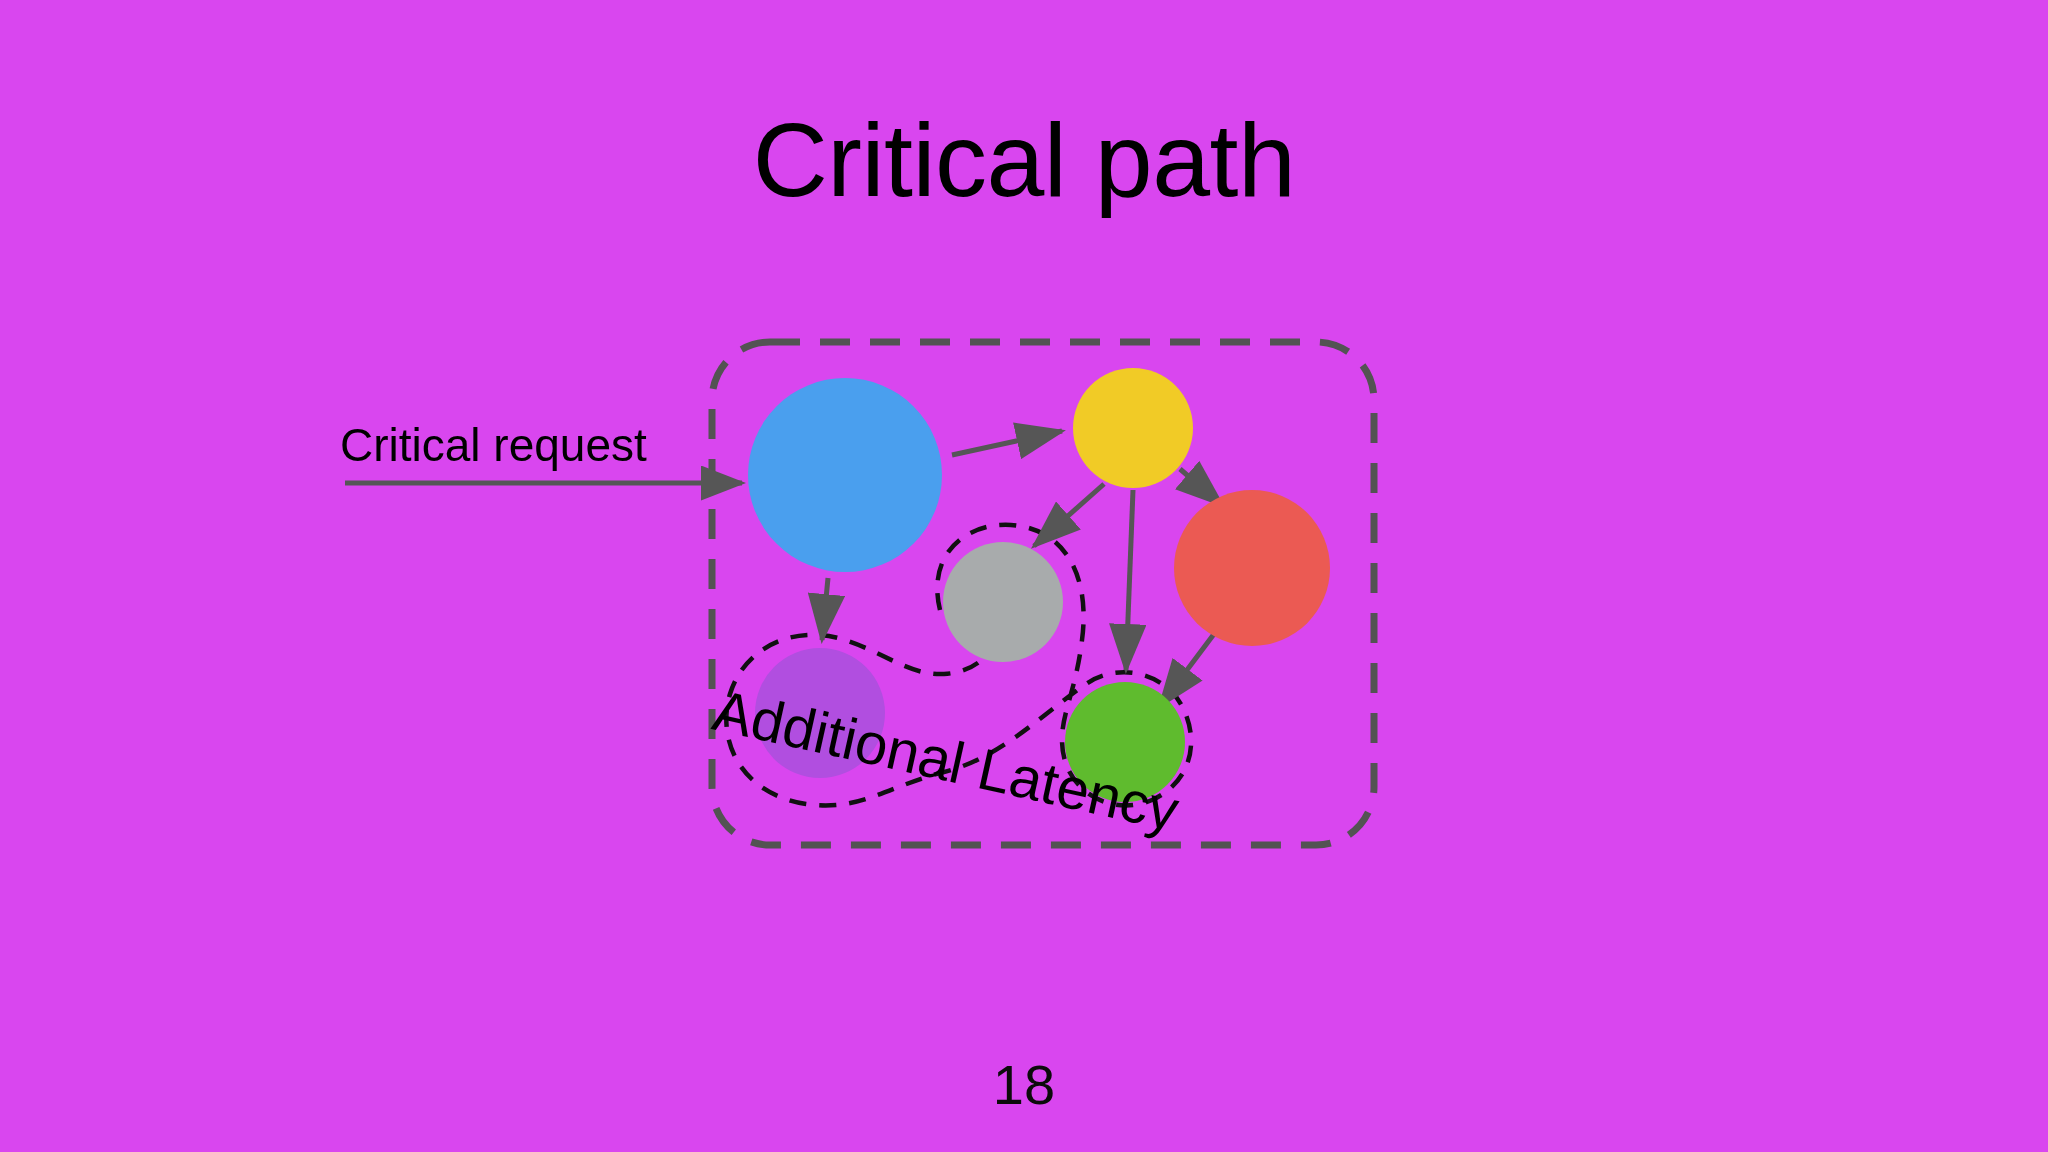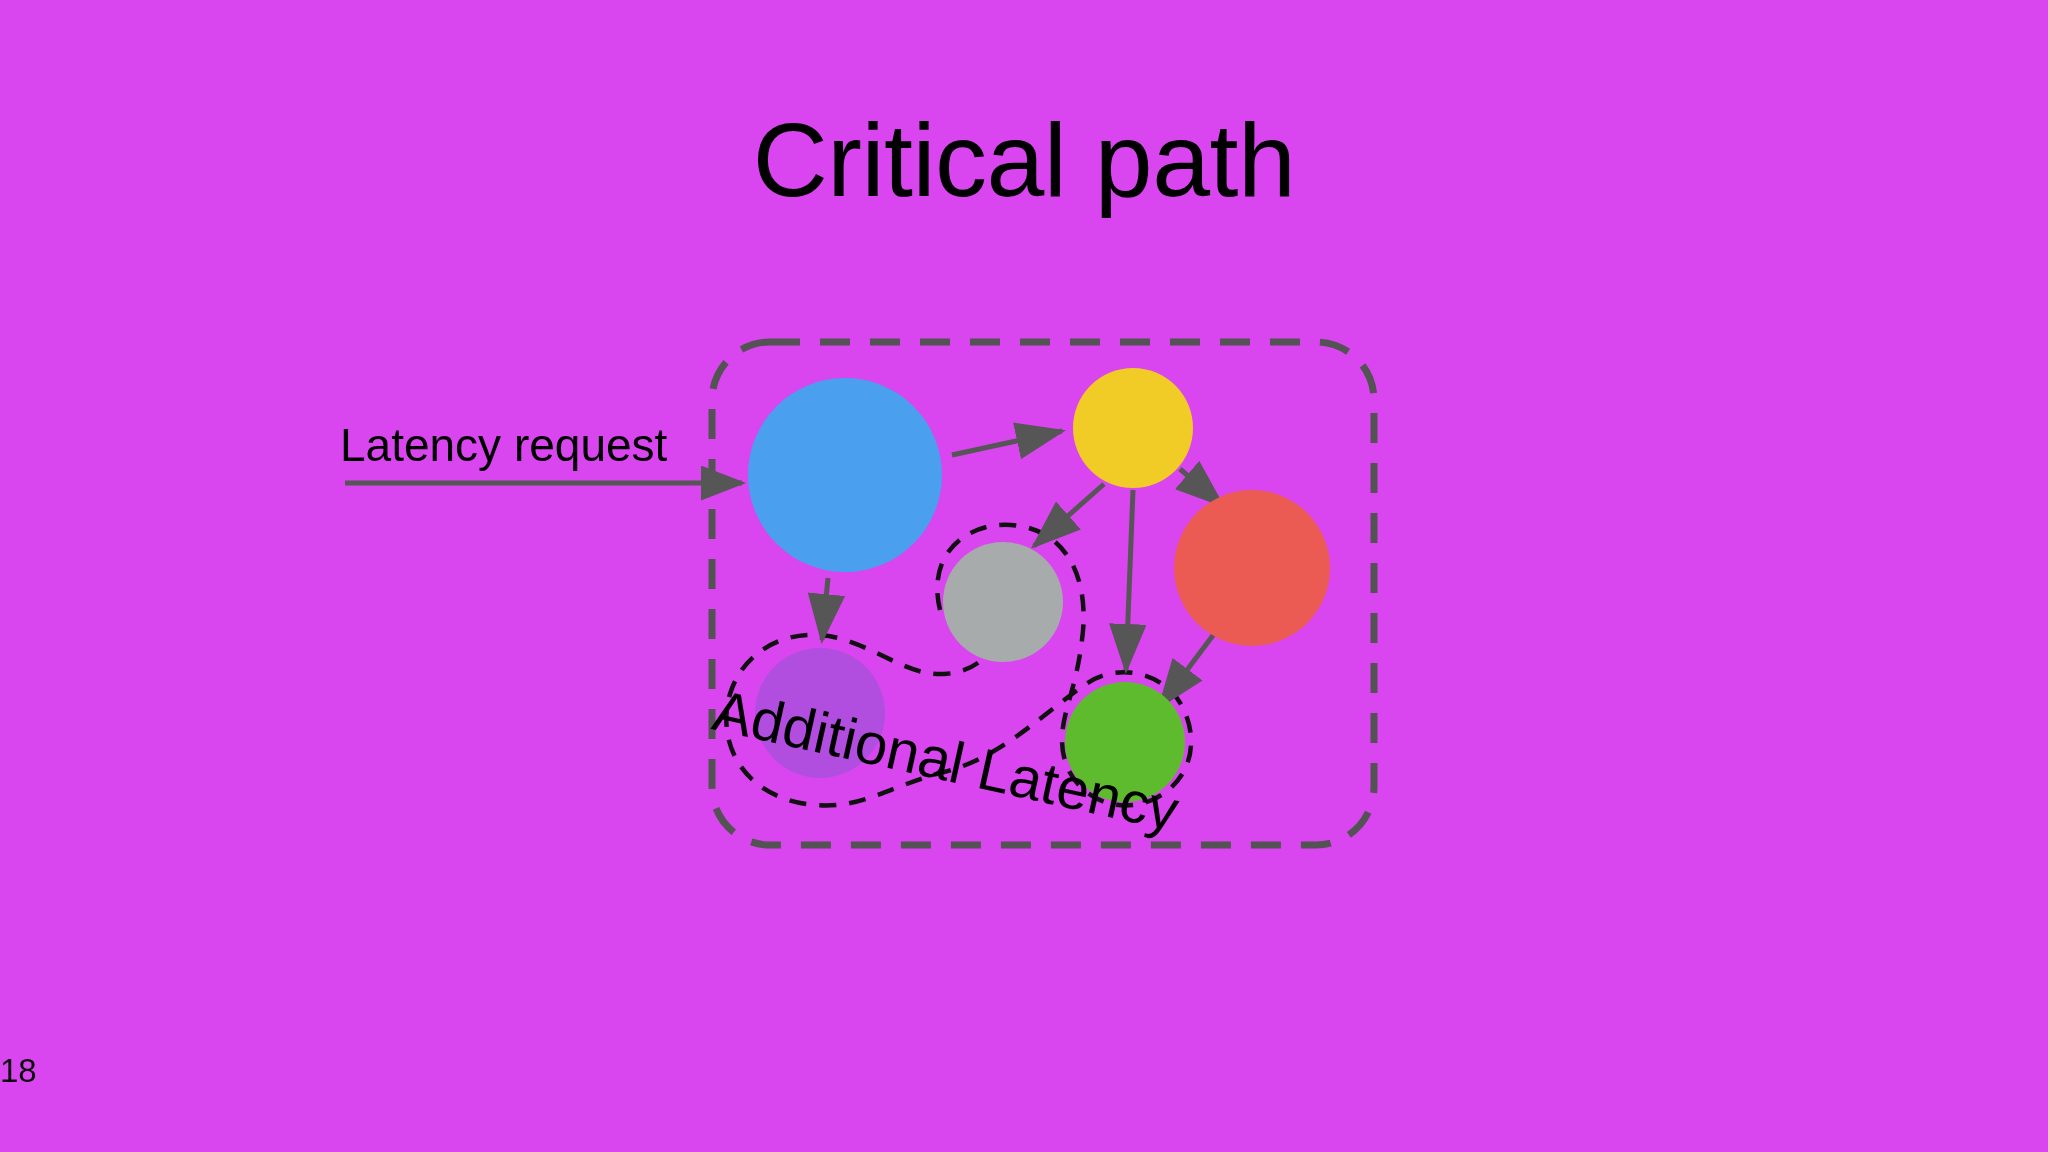--- a/index.html
+++ b/index.html
@@ -33,22 +33,23 @@
     line-height: 1.0;
     color: #000000;
     letter-spacing: -0.5px;
     white-space: nowrap;
   }
   #page-number {
     position: absolute;
     top: 1052px;
     left: 0;
     width: 2048px;
+    text-align: center;
     font-family: "Liberation Sans", sans-serif;
-    font-size: 33px;
+    font-size: 56px;
     font-weight: 400;
     color: #0b0b0b;
   }
   #diagram-svg {
     position: absolute;
     top: 0;
     left: 0;
     width: 2048px;
     height: 1152px;
     display: block;
@@ -143,19 +144,19 @@
     <line class="edge-line" x1="1214" y1="634" x2="1160" y2="706" marker-end="url(#arrowhead-sm)"></line>
 
     <circle class="node-circle" cx="845" cy="475" r="97" fill="#4a9fee"></circle>
     <circle class="node-circle" cx="1133" cy="428" r="60" fill="#f1cb26"></circle>
     <circle class="node-circle" cx="1252" cy="568" r="78" fill="#eb5a53"></circle>
     <circle class="node-circle" cx="1003" cy="602" r="60" fill="#a8abac"></circle>
     <circle class="node-circle" cx="820" cy="713" r="65" fill="#b14ee0"></circle>
     <circle class="node-circle" cx="1125" cy="742" r="60" fill="#5fbb2e"></circle>
   </svg>
 
-  <div id="external-request-label">Latency request</div>
+  <div id="external-request-label">Critical request</div>
 
   <div id="additional-latency-label">Additional Latency</div>
 
   <div id="page-number">18</div>
 
 </div>
 
 </body></html>

